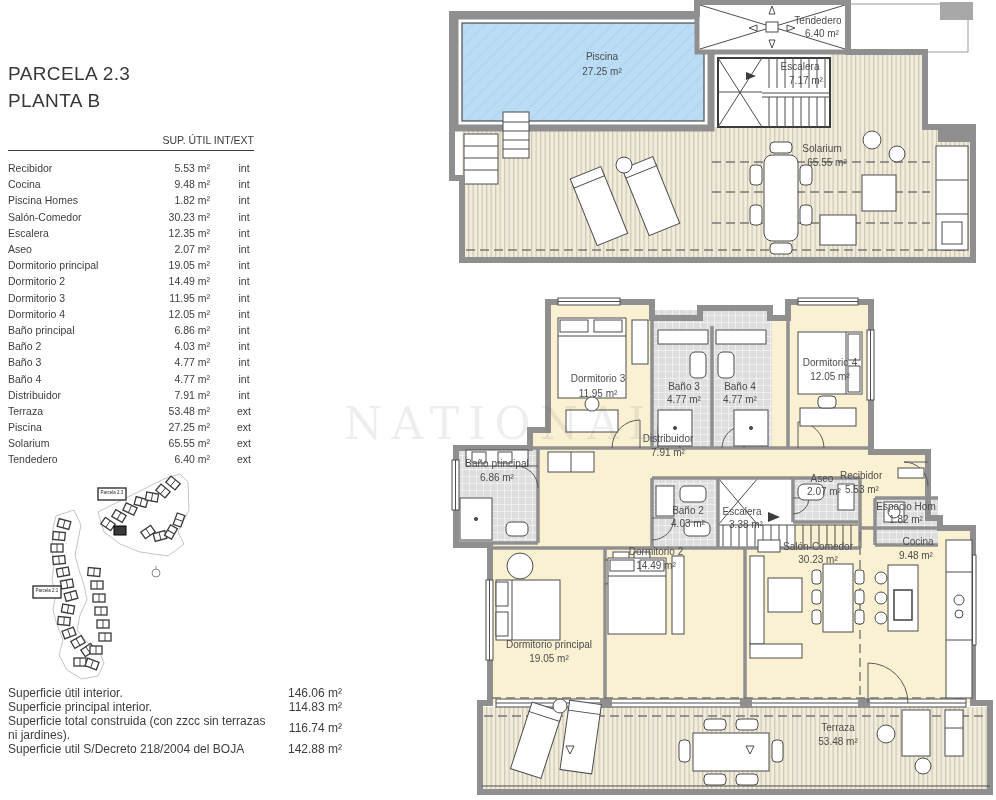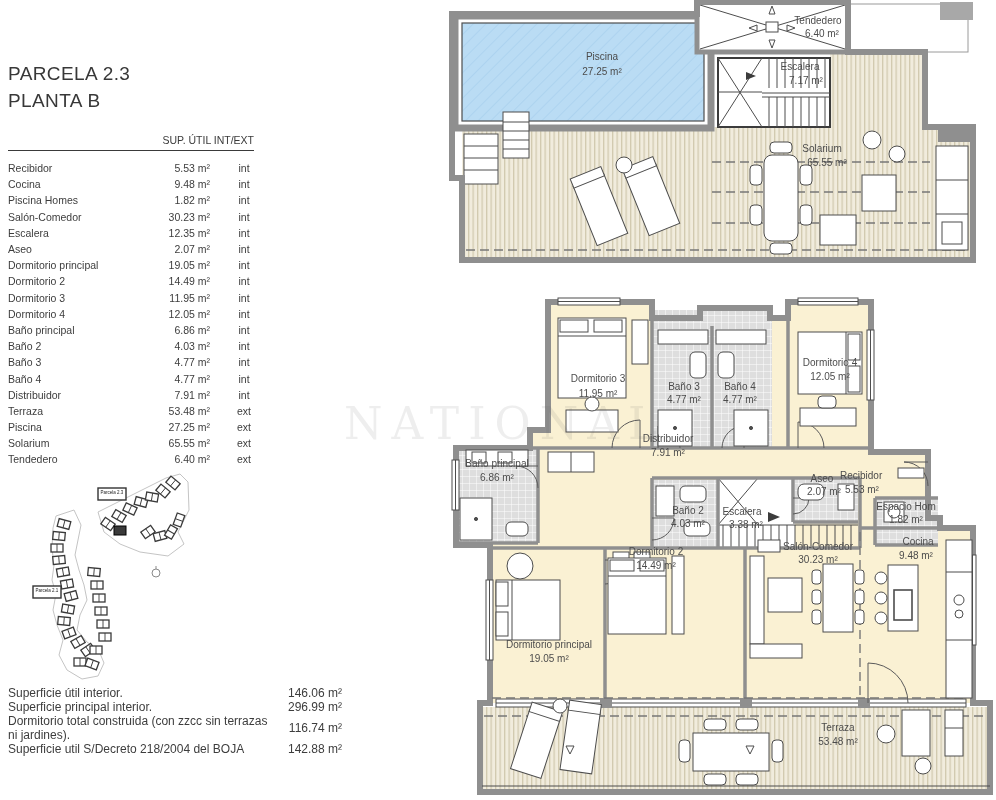--- a/index.html
+++ b/index.html
@@ -137,24 +137,24 @@
   </div>
 
 <div class="summary">
 
 <div class="srow">
     <span>Superficie útil interior.</span>
     <span class="sval">146.06 m²</span>
   </div>
     <div class="srow">
     <span>Superficie principal interior.</span>
-    <span class="sval">296.99 m²</span>
+    <span class="sval">114.83 m²</span>
   </div>
     <div class="srow">
-    <span>Dormitorio total construida (con zzcc sin terrazas ni jardines).</span>
+    <span>Superficie total construida (con zzcc sin terrazas ni jardines).</span>
     <span class="sval">116.74 m²</span>
   </div>
     <div class="srow">
     <span>Superficie util S/Decreto 218/2004 del BOJA</span>
     <span class="sval">142.88 m²</span>
   </div>
   </div>
 
 <div class="watermark">NATIONAL</div>
 

